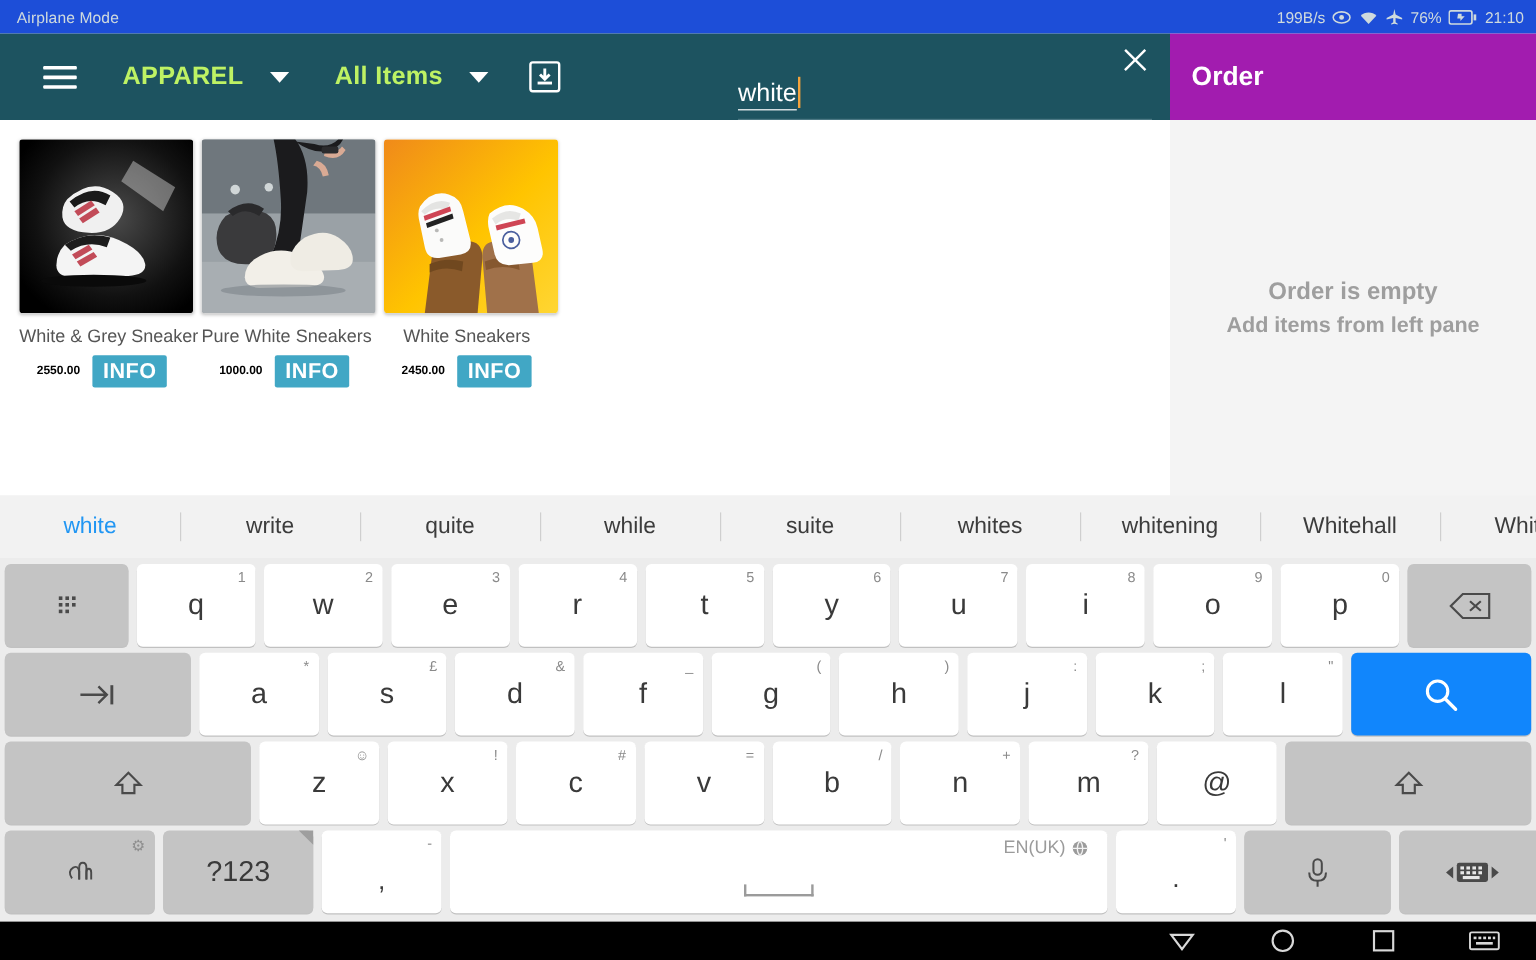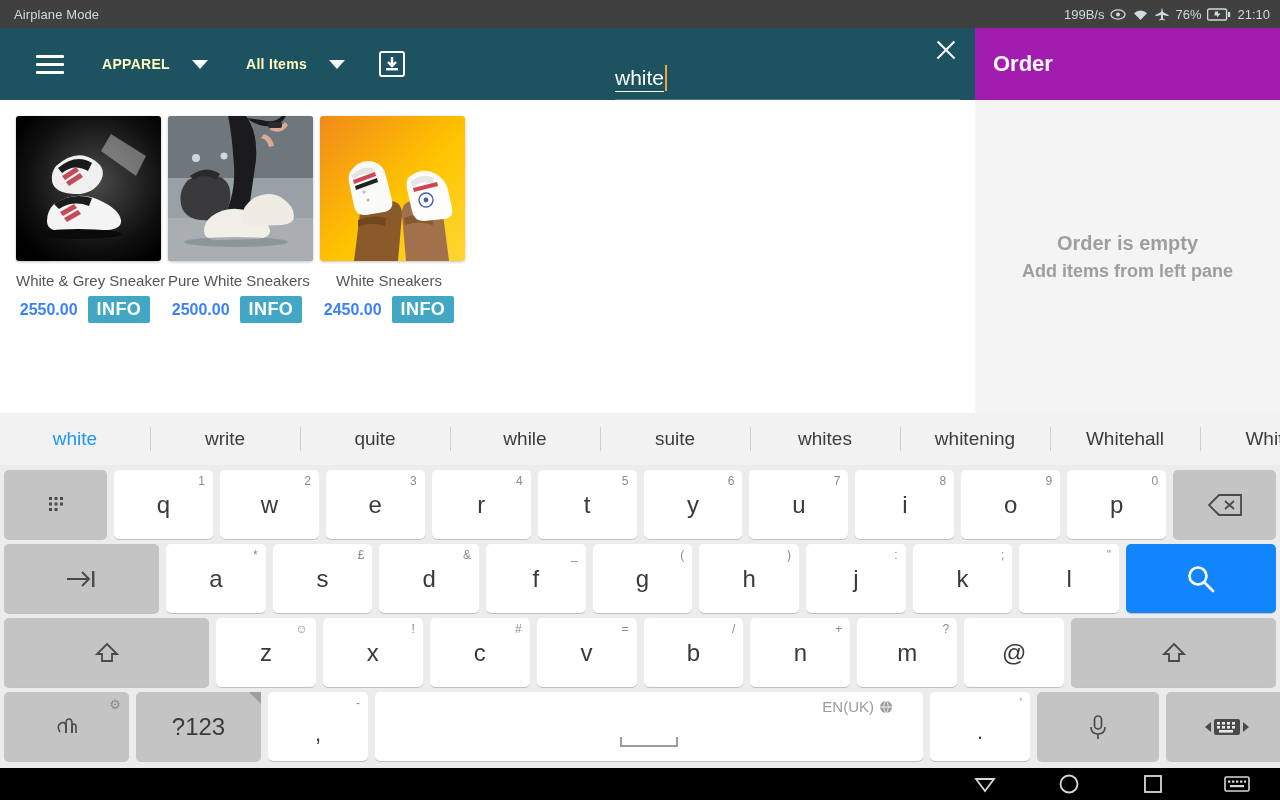--- a/index.html
+++ b/index.html
@@ -7,21 +7,21 @@
     width: 1280px; height: 800px;
     overflow: hidden;
     font-family: "Liberation Sans", sans-serif;
     background: #ffffff;
   }
   #app { position: relative; width: 1280px; height: 800px; }
 
   
   .statusbar {
     height: 28px; width: 100%;
-    background: #404040;
+    background: #1d4ed8;
     display: flex; align-items: center;
     padding: 0 10px;
     color: #cfdadd;
     font-size: 13px;
   }
   .statusbar .left { flex: 1; padding-left: 4px; letter-spacing: .1px; }
   .statusbar .right { display: flex; align-items: center; gap: 6px; font-size: 13px; }
   .statusbar .right .spd { font-size: 13px; }
   .sbicon { display: inline-flex; align-items: center; }
   .battwrap { display:inline-flex; align-items:center; }
@@ -29,21 +29,21 @@
   
   .appbar {
     position: absolute; top: 28px; left: 0;
     width: 975px; height: 72px;
     background: #1d5360;
     display: flex; align-items: center;
   }
   .hamburger { width: 60px; display: flex; flex-direction: column; align-items: center; gap: 5px; margin-left: 20px; cursor: pointer; }
   .hamburger span { display: block; width: 28px; height: 3px; background: #fff; border-radius: 1px; }
   .hdr-select { display: flex; align-items: center; cursor: pointer; }
-  .hdr-select .lbl { color: #fef9c3; font-weight: bold; font-size: 14px; letter-spacing: .3px; }
+  .hdr-select .lbl { color: #bef264; font-weight: bold; font-size: 21px; letter-spacing: .3px; }
   .caret {
     width: 0; height: 0; margin-left: 22px;
     border-left: 8px solid transparent; border-right: 8px solid transparent;
     border-top: 9px solid #ffffff;
   }
   .apparel-sel { margin-left: 22px; }
   .allitems-sel { margin-left: 38px; }
   .dl-icon { margin-left: 34px; width: 26px; height: 26px; position: relative; cursor: pointer; }
   .dl-icon .box { position: absolute; inset: 0; border: 2.5px solid #fff; border-radius: 3px; }
 
@@ -113,21 +113,21 @@
     box-shadow: 0 1px 3px rgba(0,0,0,.25);
   }
   .card .name {
     text-align: center; color: #555; font-size: 15px;
     margin-top: 11px; white-space: nowrap;
   }
   .card .meta {
     display: flex; align-items: center; justify-content: center;
     gap: 10px; margin-top: 7px;
   }
-  .card .price { color: #3b82f6; font-weight: bold; font-size: 16px; }
+  .card .price { color: #000000; font-weight: bold; font-size: 10px; }
   .infobtn {
     background: #41a7c5; color: #fff; font-weight: bold;
     font-size: 18px; padding: 3px 9px; border-radius: 2px;
     letter-spacing: .4px; cursor: pointer;
   }
 
   
   .keyboard {
     position: absolute; top: 413px; left: 0;
     width: 1280px; height: 355px;
@@ -168,21 +168,21 @@
   .row3 .key.fn.shiftL { flex: 0 0 205px; }
   .row3 .key.fn.shiftR { flex: 0 0 205px; }
   .row4 .key.hand { flex: 0 0 125px; }
   .row4 .key.num  { flex: 0 0 125px; }
   .row4 .key.comma { flex: 0 0 100px; }
   .row4 .key.space { flex: 0 0 548px; }
   .row4 .key.period { flex: 0 0 100px; }
   .row4 .key.mic { flex: 0 0 122px; }
   .row4 .key.kbd { flex: 0 0 122px; }
 
-  .spacebar-lang { position: absolute; right: 30px; top: 6px; font-size: 15px; color: #9b9b9b; display: flex; align-items: center; gap: 5px;}
+  .spacebar-lang { position: absolute; right: 16px; top: 6px; font-size: 15px; color: #9b9b9b; display: flex; align-items: center; gap: 5px;}
   .spacebar-mark { position: absolute; left: 50%; transform: translateX(-50%); bottom: 14px; width: 58px; height: 10px; border-left: 2px solid #9b9b9b; border-bottom: 2px solid #9b9b9b; border-right: 2px solid #9b9b9b; }
   .comma-glyph { font-size: 22px; margin-top: 14px; }
   .period-glyph { font-size: 22px; margin-top: 10px; }
   .gearmark { position: absolute; top: 5px; right: 8px; font-size: 13px; color: #8f8f8f; }
   .cornermark { position: absolute; top: 0; right: 0; width: 0; height: 0; border-top: 12px solid #9e9e9e; border-left: 12px solid transparent; }
 
   
   .navbar {
     position: absolute; top: 768px; left: 0;
     width: 1280px; height: 32px; background: #000;
@@ -316,21 +316,21 @@
             <rect x="100" y="6" width="14" height="6" rx="2" fill="#2b2b2d"></rect>
             <path d="M20 64 q18 -10 34 -2 q10 6 8 22 q-2 18 -20 20 q-22 2 -28 -12 q-5 -16 6 -28z" fill="#3a3a3c"></path>
             <path d="M22 60 q16 -12 30 -2 l-4 6 q-12 -8 -22 0z" fill="#2a2a2c"></path>
             <path d="M44 100 q18 -12 38 -4 q18 8 20 18 q1 8 -12 9 l-42 1 q-12 -1 -12 -9 q0 -9 8 -15z" fill="#f2efe8"></path>
             <path d="M86 82 q16 -8 28 0 q12 8 12 18 q0 8 -12 9 l-30 1 q-10 -1 -10 -9 q0 -11 12 -19z" fill="#efece4"></path>
             <ellipse cx="68" cy="126" rx="52" ry="5" fill="#7d848a" opacity=".6"></ellipse>
           </svg>
         </div>
         <div class="name">Pure White Sneakers</div>
         <div class="meta">
-          <span class="price">2500.00</span>
+          <span class="price">1000.00</span>
           <span class="infobtn">INFO</span>
         </div>
       </div>
 
       <div class="card">
         <div class="thumb">
           <svg width="145" height="145" viewBox="0 0 145 145">
             <defs>
                 <linearGradient id="g3" x1="0" y1="0" x2="1" y2="1">
               <stop offset="0%" stop-color="#f08a1a"></stop>

